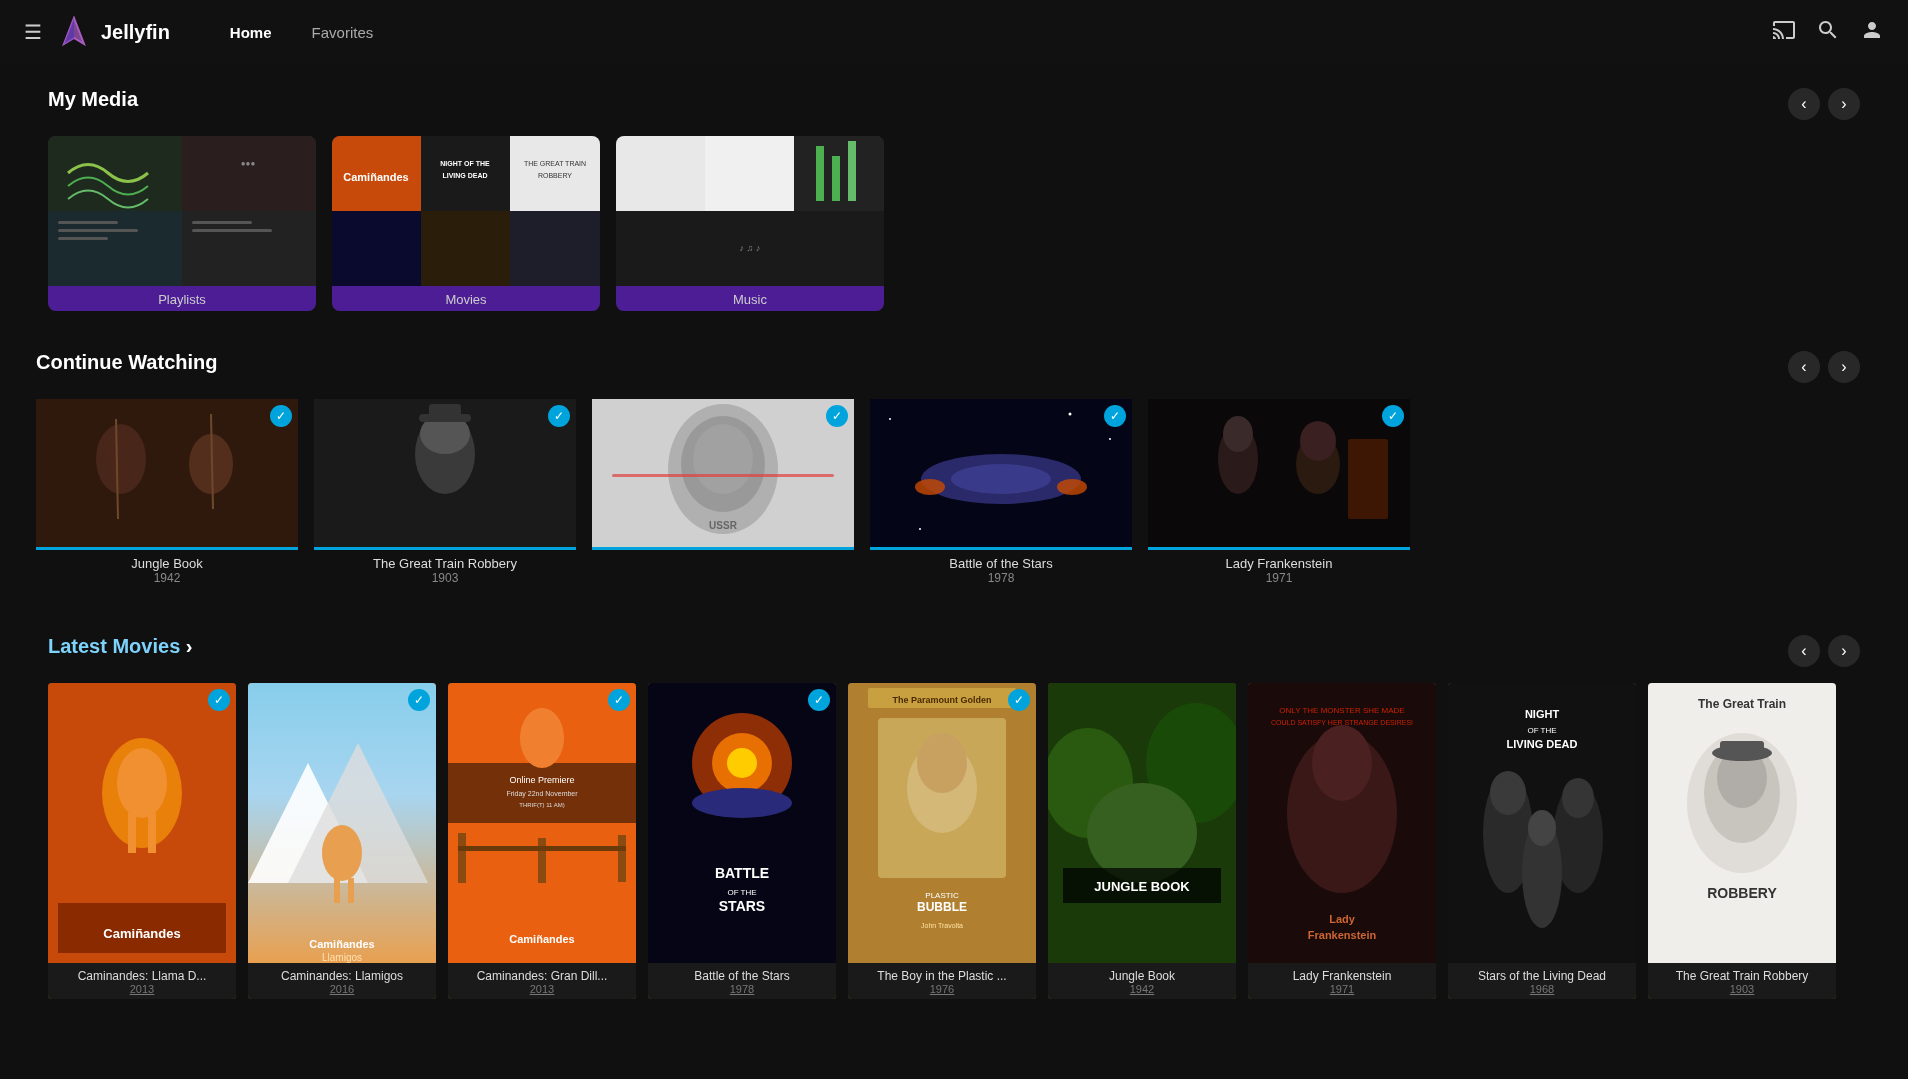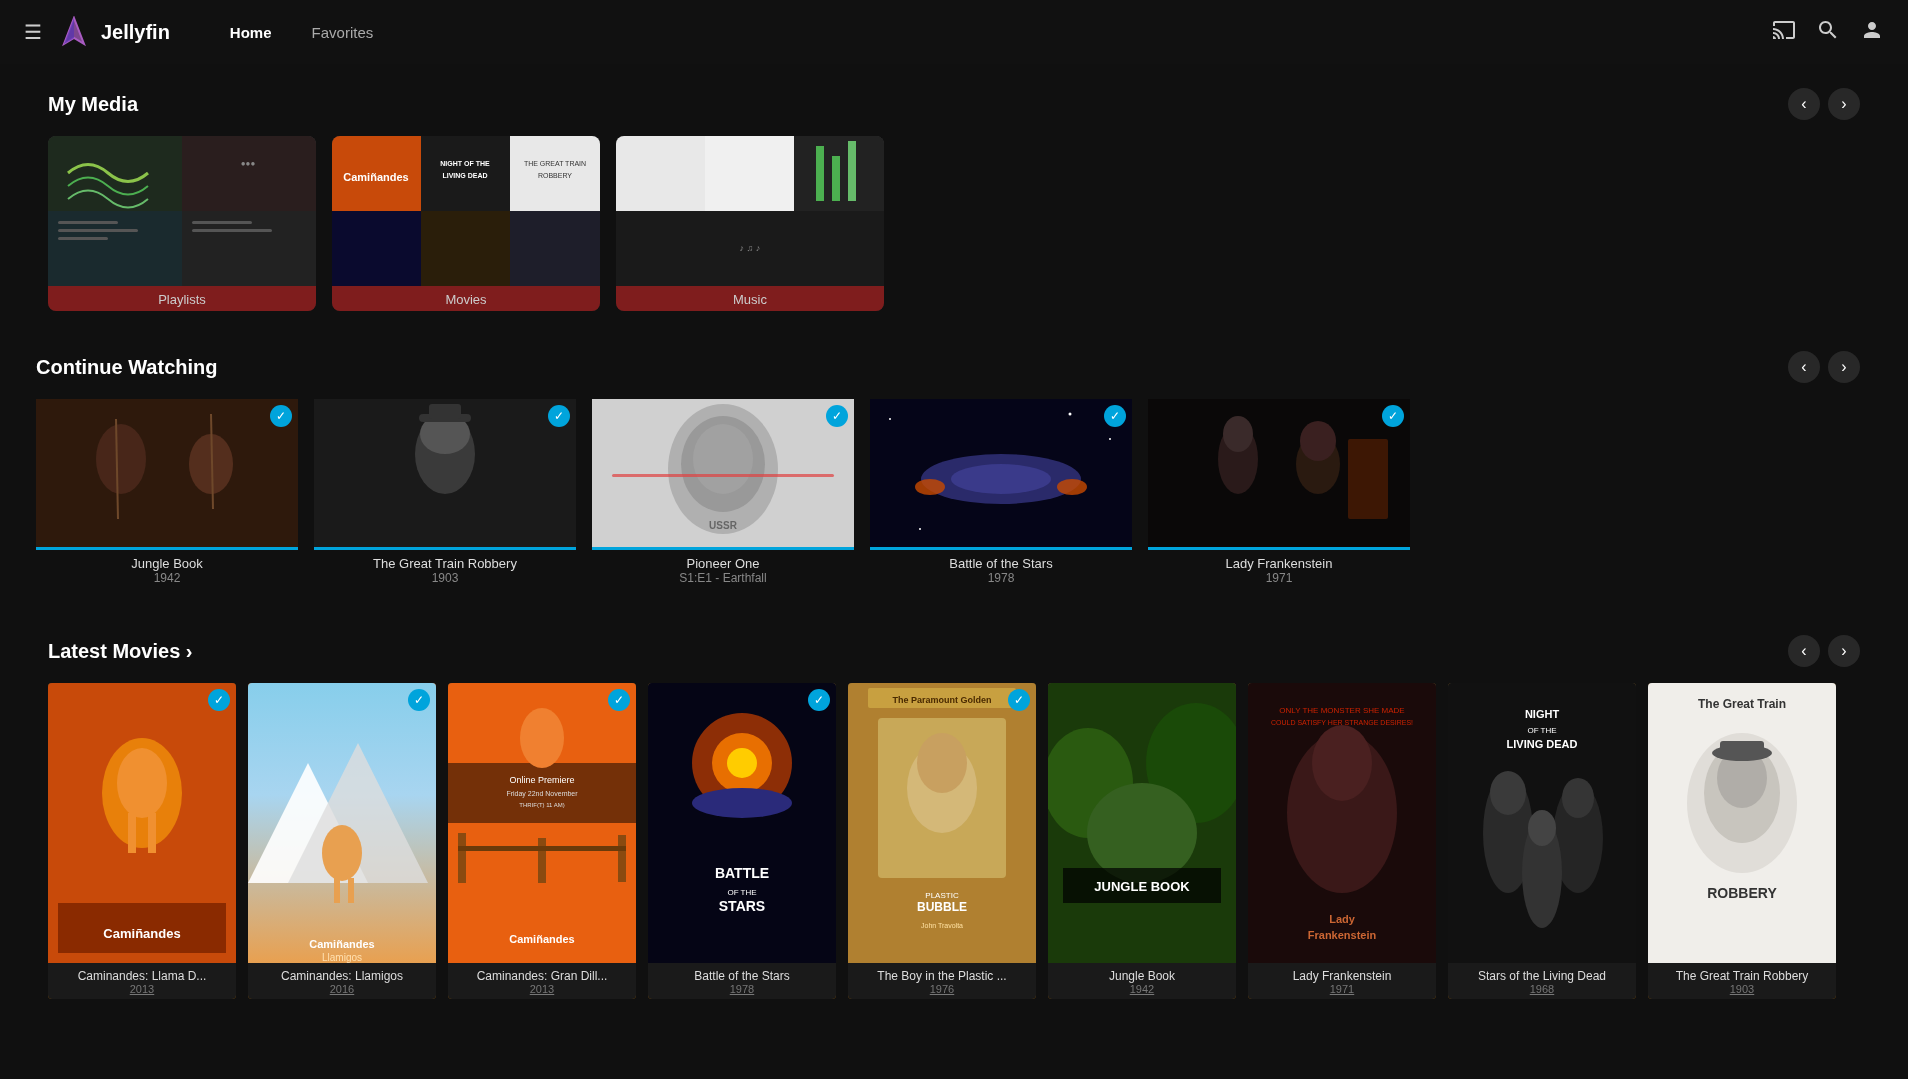--- a/index.html
+++ b/index.html
@@ -68,31 +68,30 @@
       color: #ccc;
       cursor: pointer;
     }
 
     
     .section {
       padding: 24px 48px 8px;
     }
     .section-header {
       display: flex;
-      align-items: center;
       justify-content: space-between;
       margin-bottom: 16px;
     }
     .section-title {
       font-size: 20px;
       font-weight: 600;
       color: #fff;
     }
     .section-title a {
-      color: #ffffff;
+      color: #7dd3fc;
       text-decoration: none;
     }
     .nav-arrows {
       display: flex;
       gap: 8px;
     }
     .nav-arrow {
       background: rgba(255,255,255,0.1);
       border: none;
       color: #fff;
@@ -118,21 +117,21 @@
       overflow: hidden;
       cursor: pointer;
       position: relative;
       background: #222;
     }
     .media-card-label {
       text-align: center;
       padding: 6px 0 4px;
       font-size: 13px;
       color: #ccc;
-      background: #7f1d1d;
+      background: #4c1d95;
     }
 
     
     .library-card {
       width: 268px;
     }
     .library-card-img {
       width: 268px;
       height: 150px;
       background: #333;
@@ -450,24 +449,20 @@
           <text x="131" y="130" fill="#666" font-size="10" text-anchor="middle" font-weight="bold">USSR</text>
           <rect x="20" y="75" width="222" height="3" rx="1.5" fill="#e04040" opacity="0.7"></rect>
         </svg>
         <div class="cw-check">
             <span class="checkmark"></span>
           </div>
       </div>
       <div class="cw-progress">
           <div class="cw-progress-bar" style="width:100%"></div>
         </div>
-      <div class="cw-info">
-        <div class="cw-title">Pioneer One</div>
-        <div class="cw-subtitle">S1:E1 - Earthfall</div>
-      </div>
     </div>
 
     <div class="cw-card">
       <div class="cw-img">
         <svg width="262" height="148" viewBox="0 0 262 148">
           <rect width="262" height="148" fill="#050518"></rect>
 
           <ellipse cx="131" cy="80" rx="80" ry="25" fill="#2a2a6a"></ellipse>
           <ellipse cx="131" cy="80" rx="50" ry="15" fill="#3a3a8a"></ellipse>
 

